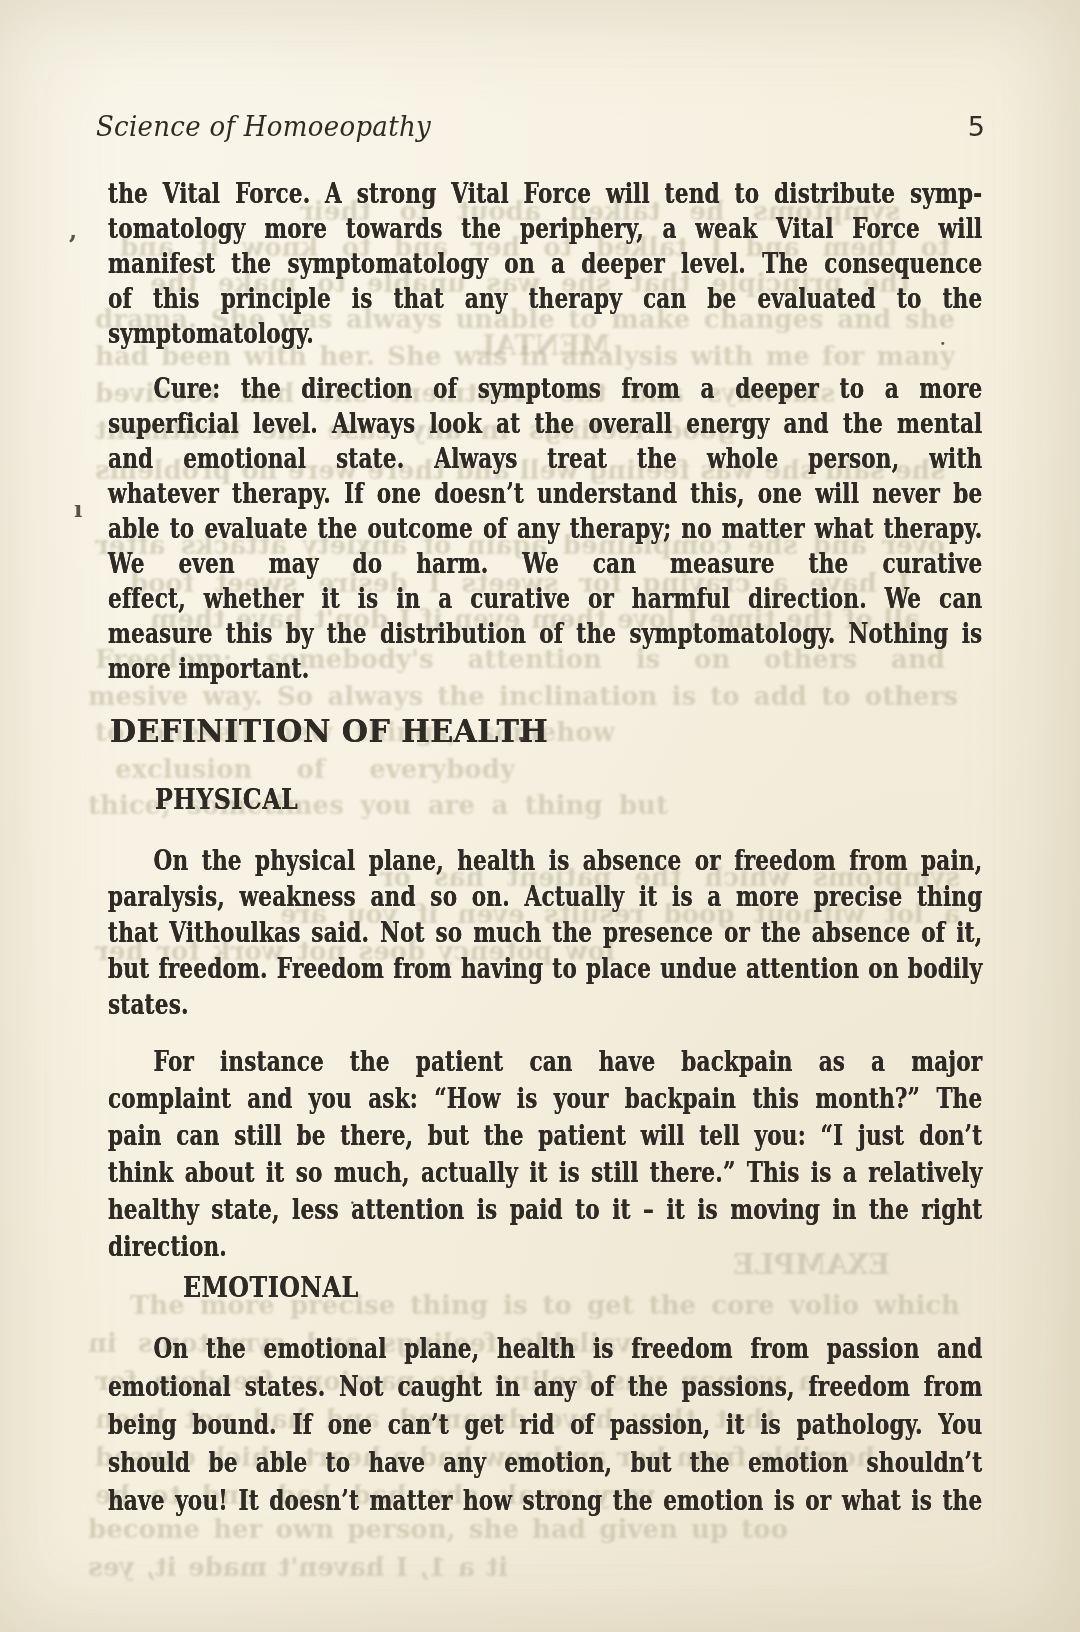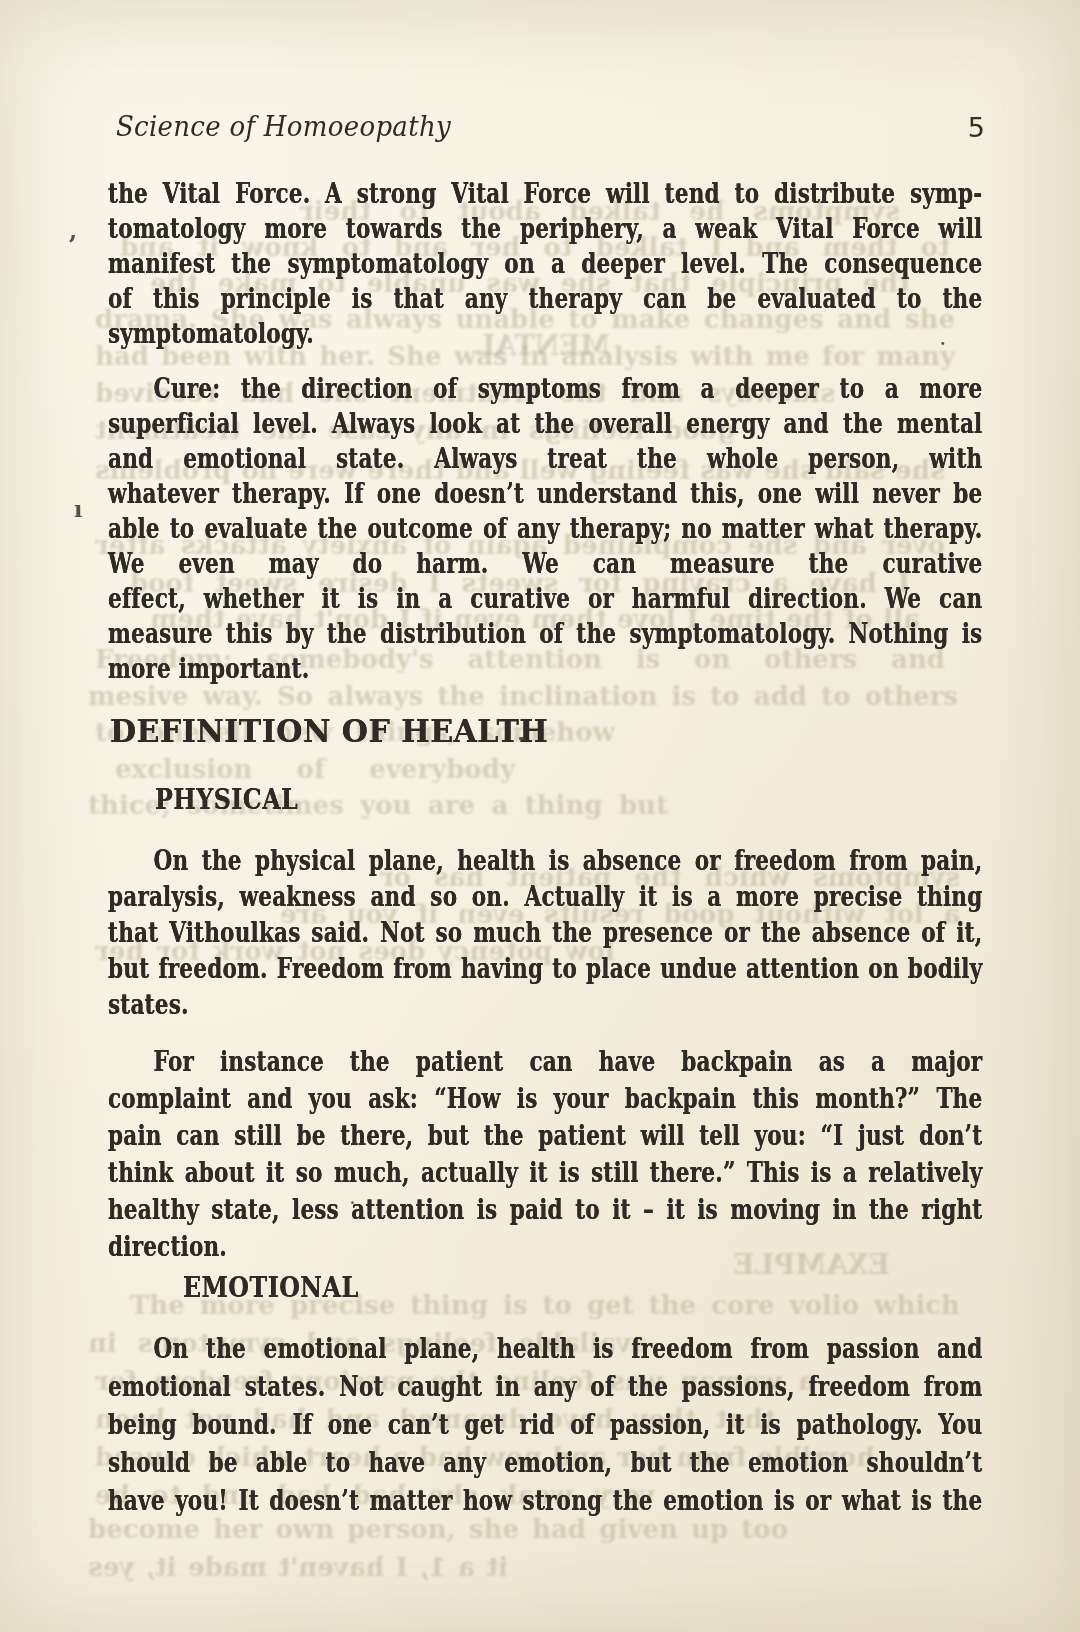--- a/index.html
+++ b/index.html
@@ -5,21 +5,21 @@
   html,body { margin:0; padding:0; background:#e8e2d2; }
   .page {
     position:relative; width:1080px; height:1632px; overflow:hidden;
     background:
       radial-gradient(ellipse at 18% 8%, rgba(255,255,250,0.40), transparent 60%),
       radial-gradient(ellipse at 88% 92%, rgba(205,190,158,0.20), transparent 55%),
       #f5efde;
     box-shadow: inset 0 0 110px rgba(190,176,146,0.30), inset -20px 0 70px rgba(190,176,146,0.18);
     font-family:"DejaVu Serif", serif; color:#2e2a25;
   }
-  .header { position:absolute; top:110px; left:116px; right:95px; display:flex; justify-content:space-between; align-items:flex-end; }
+  .header { position:absolute; top:110px; left:96px; right:95px; display:flex; justify-content:space-between; align-items:center; }
   .header .title { font-style:italic; font-size:28px; font-weight:500; transform:scaleX(0.93); transform-origin:0 0; letter-spacing:0.3px; }
   .header .pagenum { font-family:"DejaVu Sans", sans-serif; font-size:27px; color:#33302a; }
 
   .para { position:absolute; left:108px; width:1093px; transform:scaleX(0.8); transform-origin:0 0;
           font-weight:bold; font-size:27px; letter-spacing:0.2px; text-shadow:0 0 0.4px #2e2a25; }
   .p1 { top:176px;  line-height:35px; }
   .p2 { top:371px;  line-height:35px; }
   .p3 { top:843px;  line-height:36px; }
   .p4 { top:1043px; line-height:37px; }
   .p5 { top:1330px; line-height:38px; }

